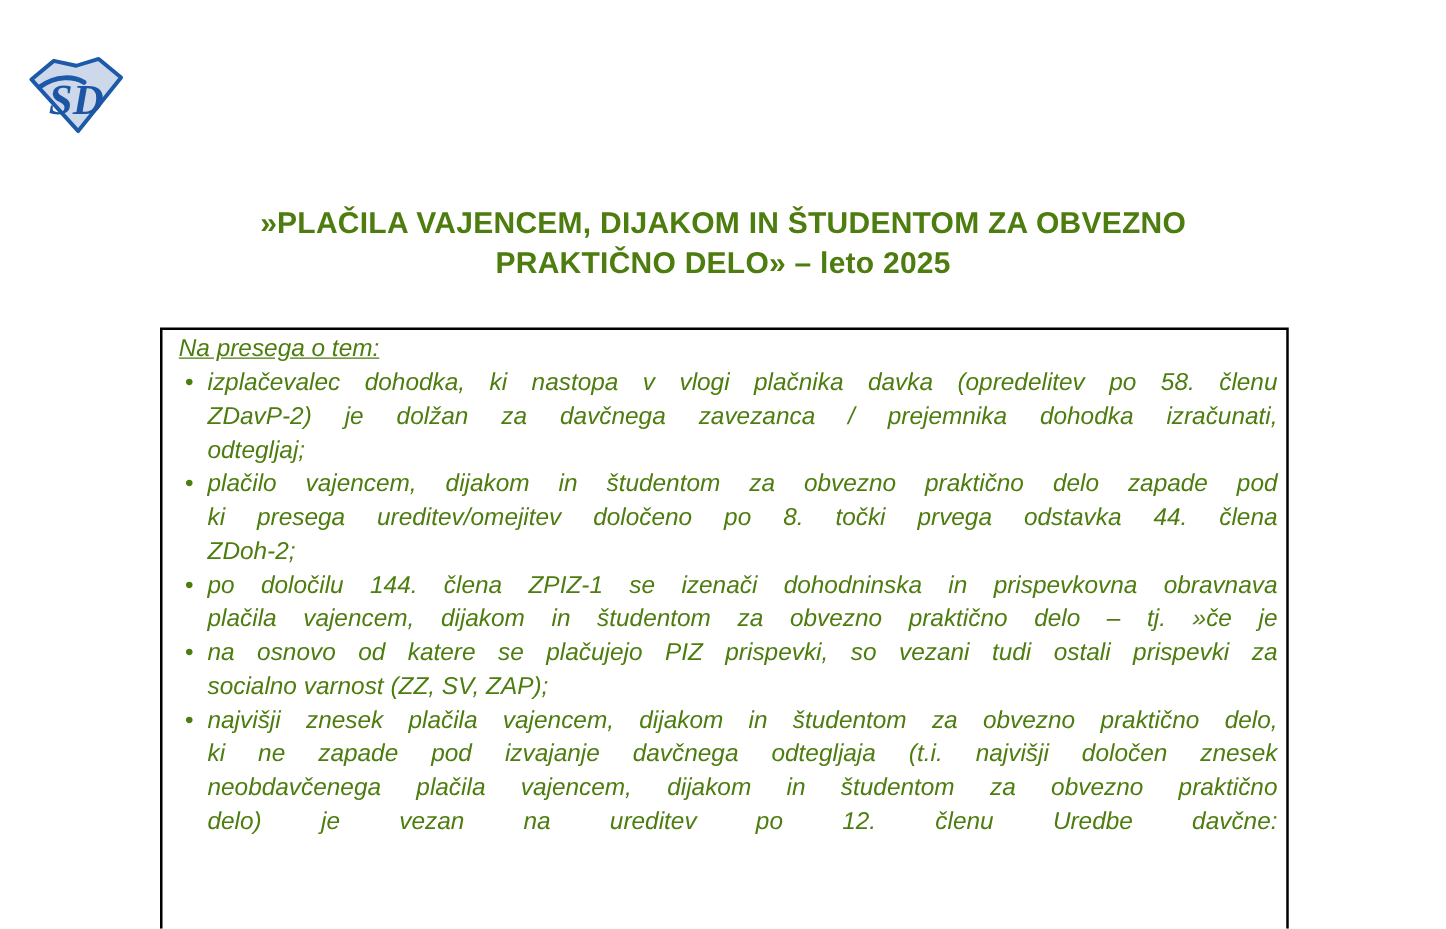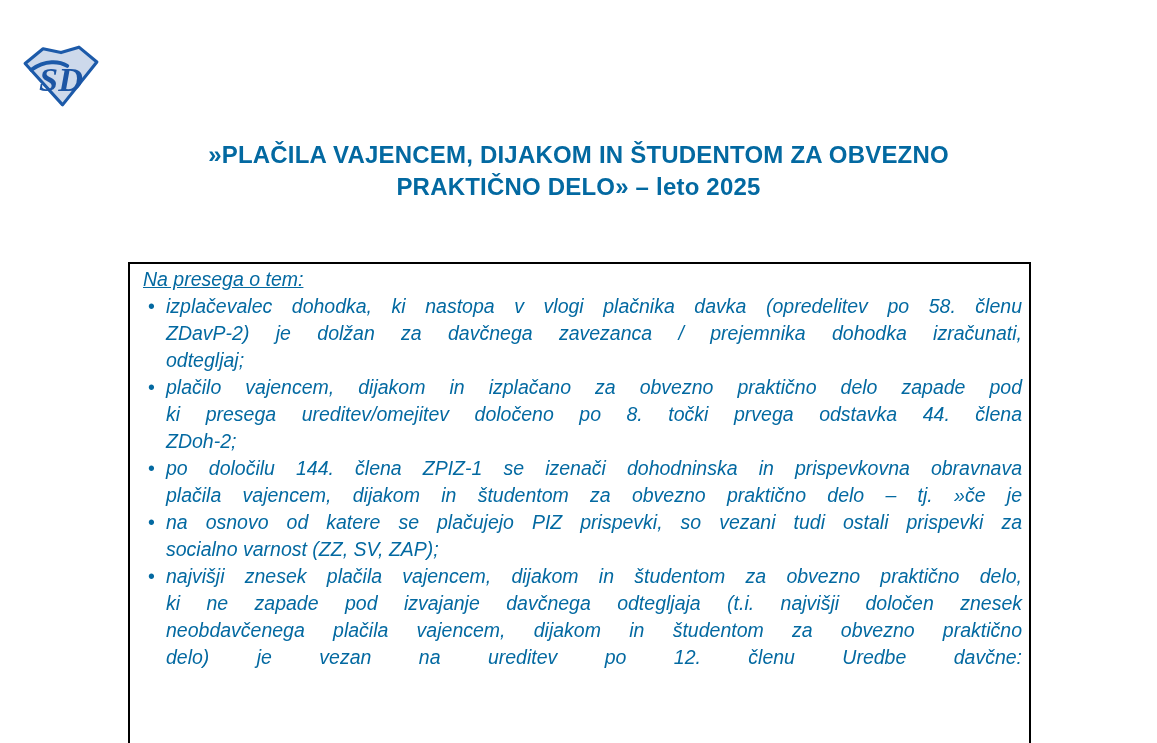--- a/index.html
+++ b/index.html
@@ -3,34 +3,34 @@
 <meta charset="utf-8">
 <style>
   html, body { margin: 0; padding: 0; background: #ffffff; }
   .page {
     position: relative;
     width: 1157px;
     height: 743px;
     overflow: hidden;
     background: #ffffff;
     font-family: "Liberation Sans", sans-serif;
-    color: #0369a1;
+    color: #4d7c0f;
   }
   .logo {
     position: absolute;
     left: 22px;
     top: 44px;
     width: 78px;
     height: 64px;
   }
   .logo svg { width: 100%; height: 100%; display: block; }
   .title {
     position: absolute;
     left: 0;
-    top: 139px;
+    top: 163px;
     width: 100%;
     text-align: center;
     font-weight: bold;
     font-size: 24px;
     line-height: 32px;
     letter-spacing: 0.2px;
   }
   .summary-box {
     position: absolute;
     left: 128px;
@@ -95,21 +95,21 @@
 
   <div class="summary-box">
     <div class="box-heading">Na presega o tem:</div>
     <ul class="bullet-list">
         <li>
           <div class="bline">izplačevalec dohodka, ki nastopa v vlogi plačnika davka (opredelitev po 58. členu</div>
           <div class="bline">ZDavP-2) je dolžan za davčnega zavezanca / prejemnika dohodka izračunati,</div>
           <div class="bline final">odtegljaj;</div>
         </li>
         <li>
-          <div class="bline">plačilo vajencem, dijakom in izplačano za obvezno praktično delo zapade pod</div>
+          <div class="bline">plačilo vajencem, dijakom in študentom za obvezno praktično delo zapade pod</div>
           <div class="bline">ki presega ureditev/omejitev določeno po 8. točki prvega odstavka 44. člena</div>
           <div class="bline final">ZDoh-2;</div>
         </li>
         <li>
           <div class="bline">po določilu 144. člena ZPIZ-1 se izenači dohodninska in prispevkovna obravnava</div>
           <div class="bline">plačila vajencem, dijakom in študentom za obvezno praktično delo – tj. »če je</div>
         </li>
         <li>
           <div class="bline">na osnovo od katere se plačujejo PIZ prispevki, so vezani tudi ostali prispevki za</div>
           <div class="bline final">socialno varnost (ZZ, SV, ZAP);</div>

